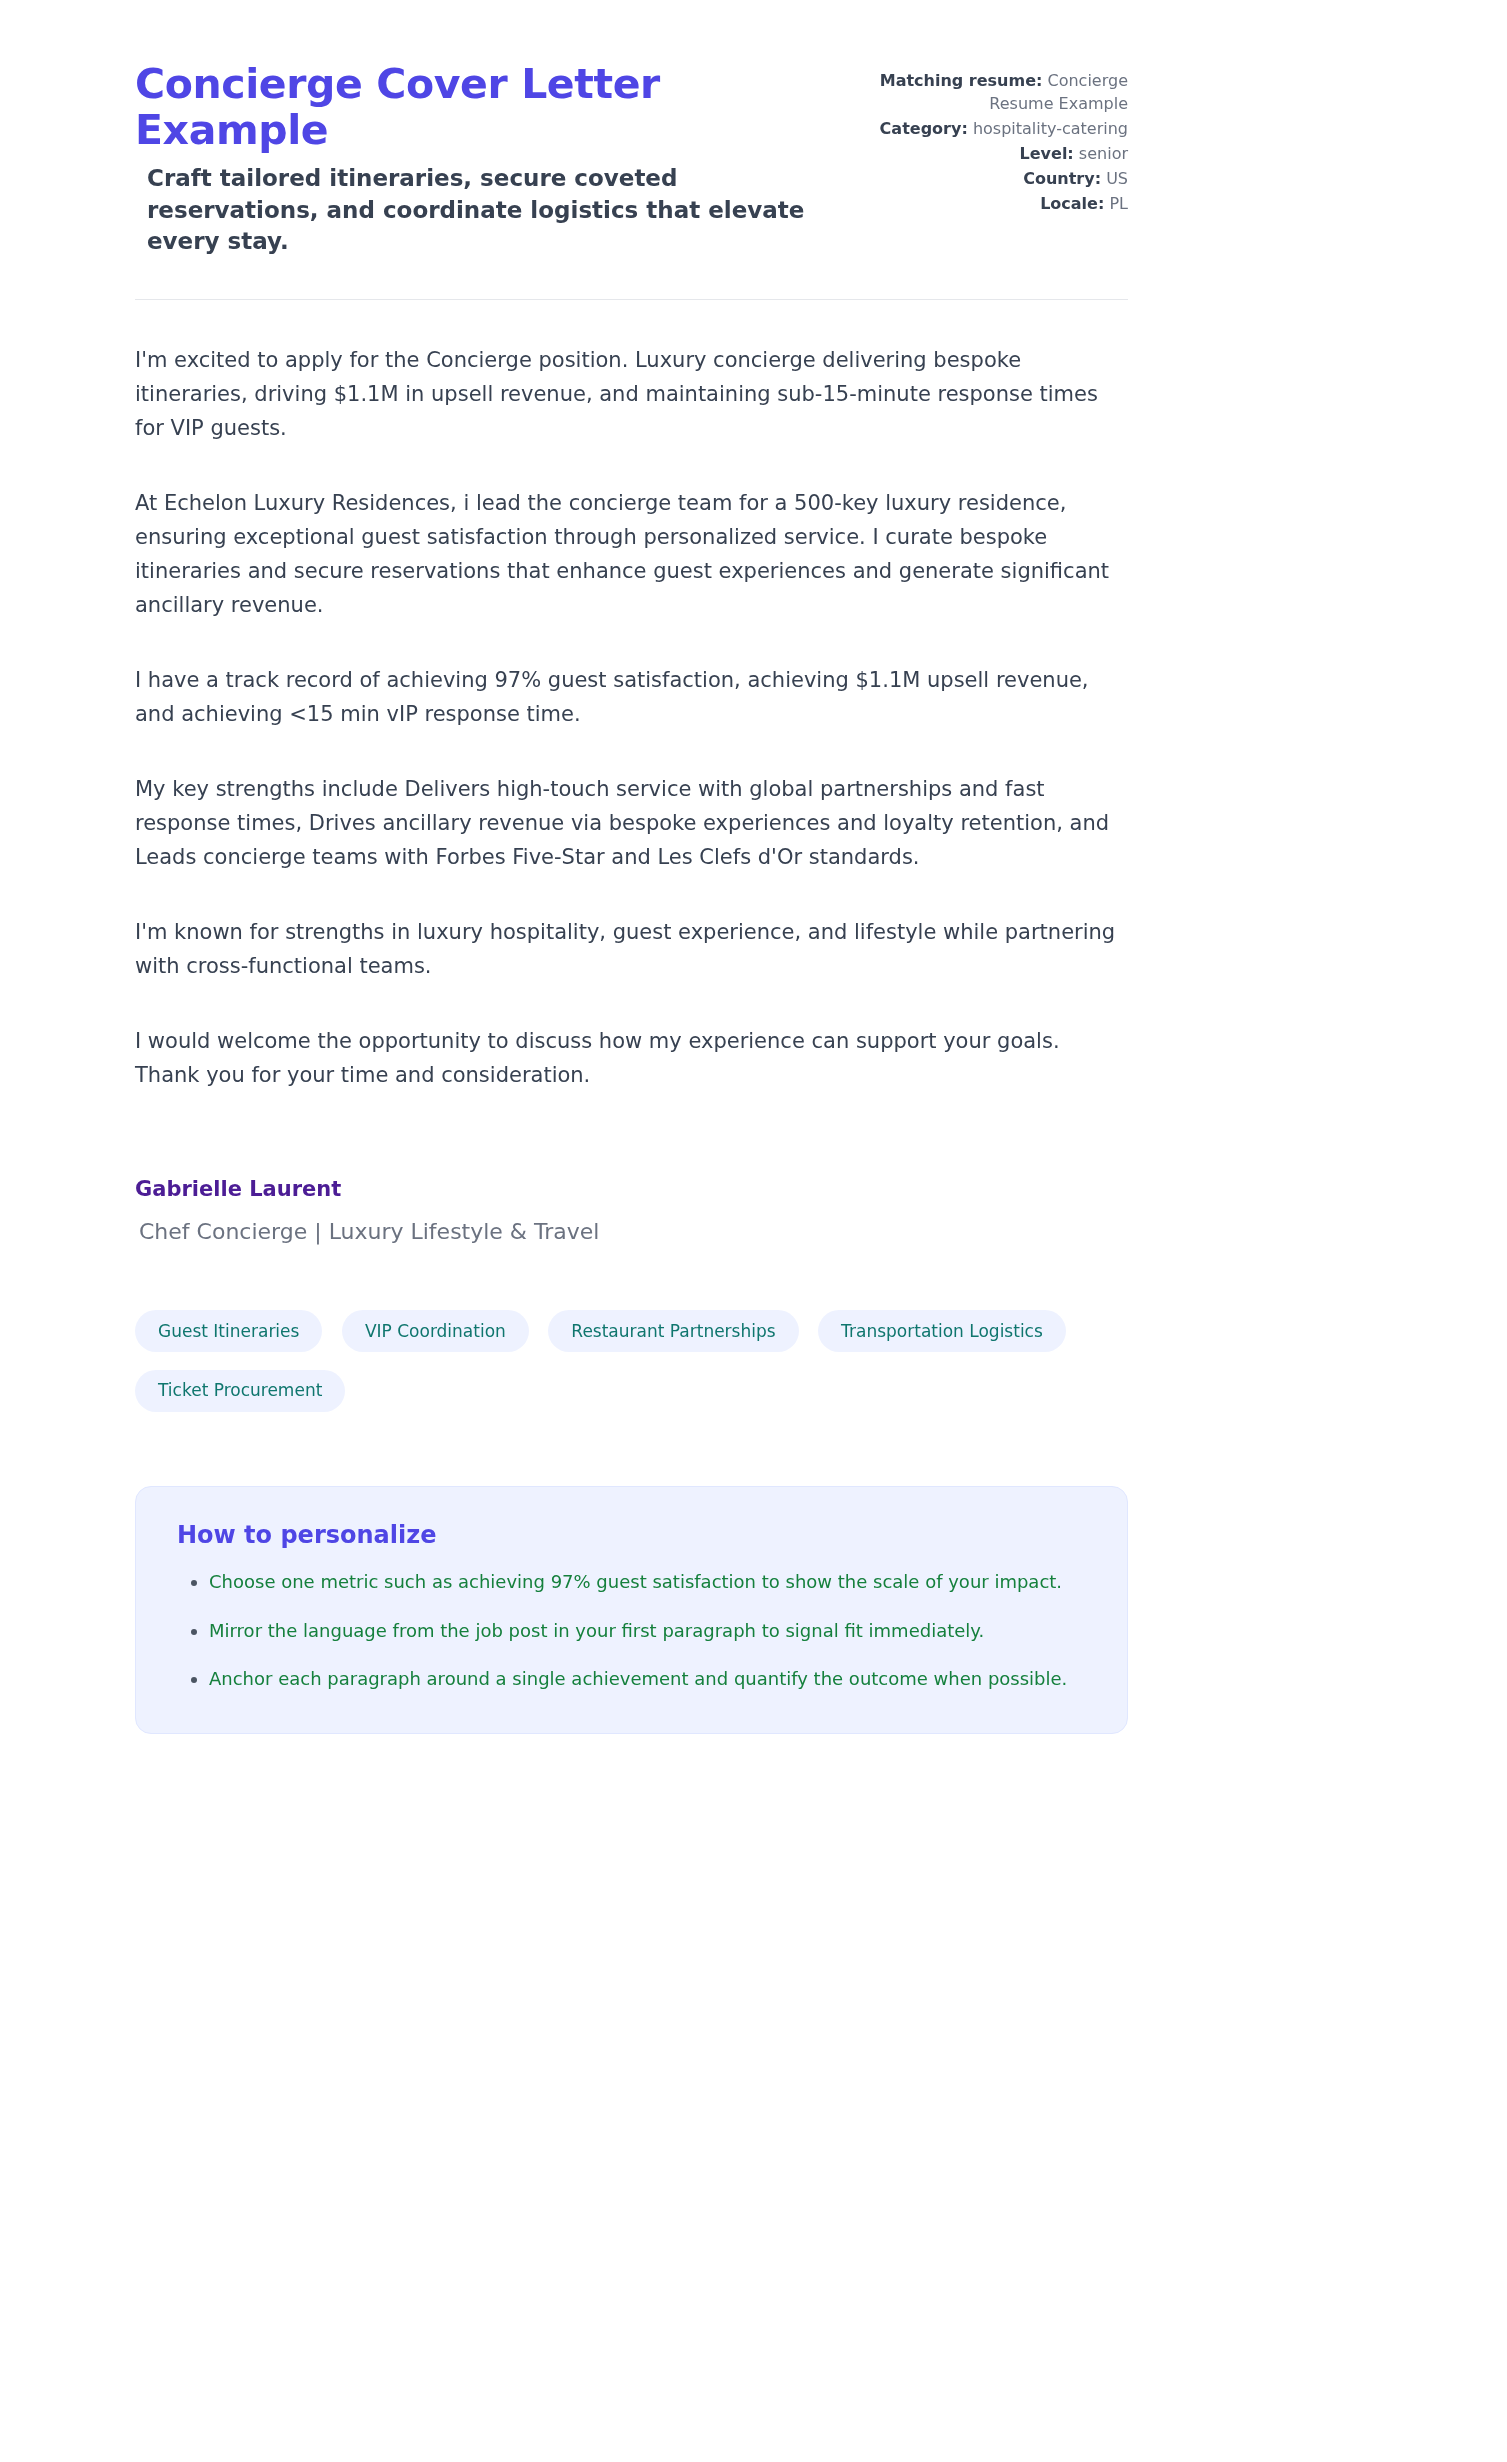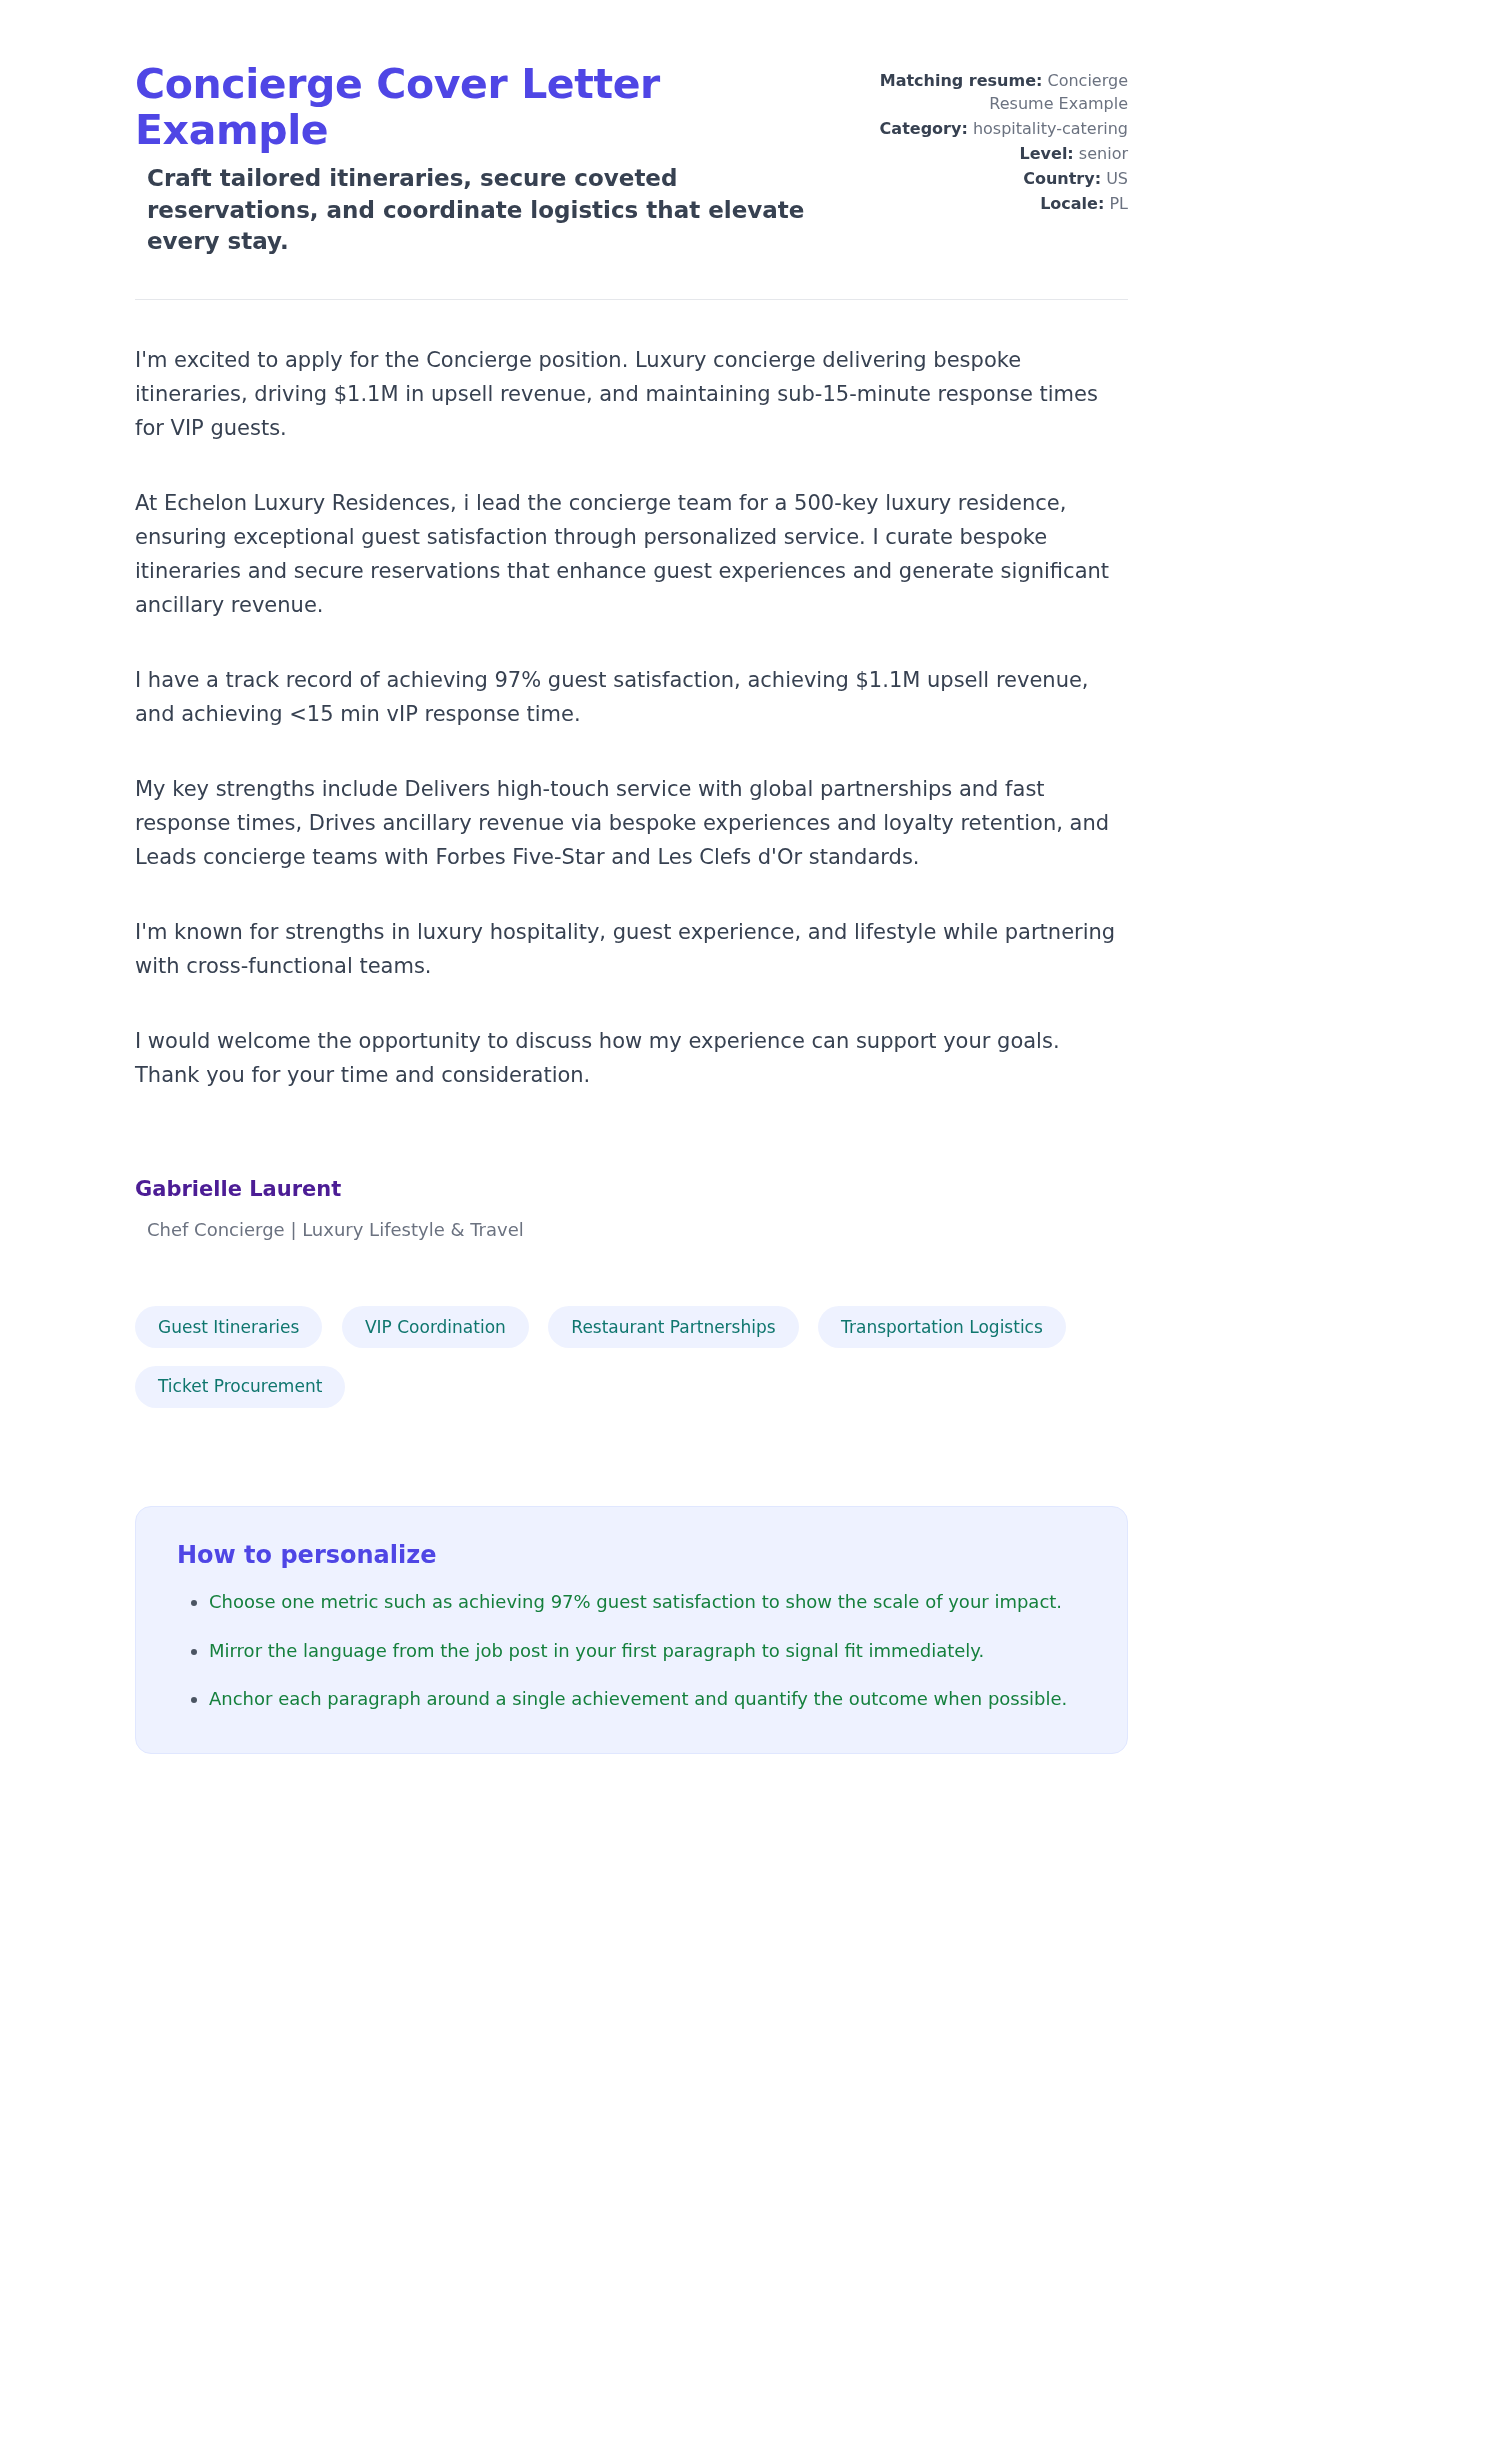--- a/index.html
+++ b/index.html
@@ -79,23 +79,23 @@
   }
 
   .signoff { margin-top: 85px; }
   .sign-name {
     font-size: 21px;
     font-weight: 700;
     color: #4c1d95;
     margin: 0 0 18px 0;
   }
   .sign-role {
-    font-size: 18px;
+    font-size: 22px;
     color: #6b7280;
-    margin: 12px;
+    margin: 4px;
   }
 
   
   .tags {
     margin-top: 66px;
     display: flex;
     flex-wrap: wrap;
     gap: 18px 19.5px;
     max-width: 1242px;
   }
@@ -104,21 +104,21 @@
     color: #0f766e;
     border-radius: 886px;
     padding: 12.4px 23px;
     font-size: 17px;
     line-height: 1;
     white-space: nowrap;
   }
 
   
   .tips-card {
-    margin-top: 98px;
+    margin-top: 74px;
     background: #eef2ff;
     border: 0.9px solid #e0e7ff;
     border-radius: 16px;
     padding: 34px 41px 39px 41px;
     max-width: 1242px;
   }
   .tips-title {
     margin: 0 0 12.4px 0;
     font-size: 24px;
     font-weight: 700;

